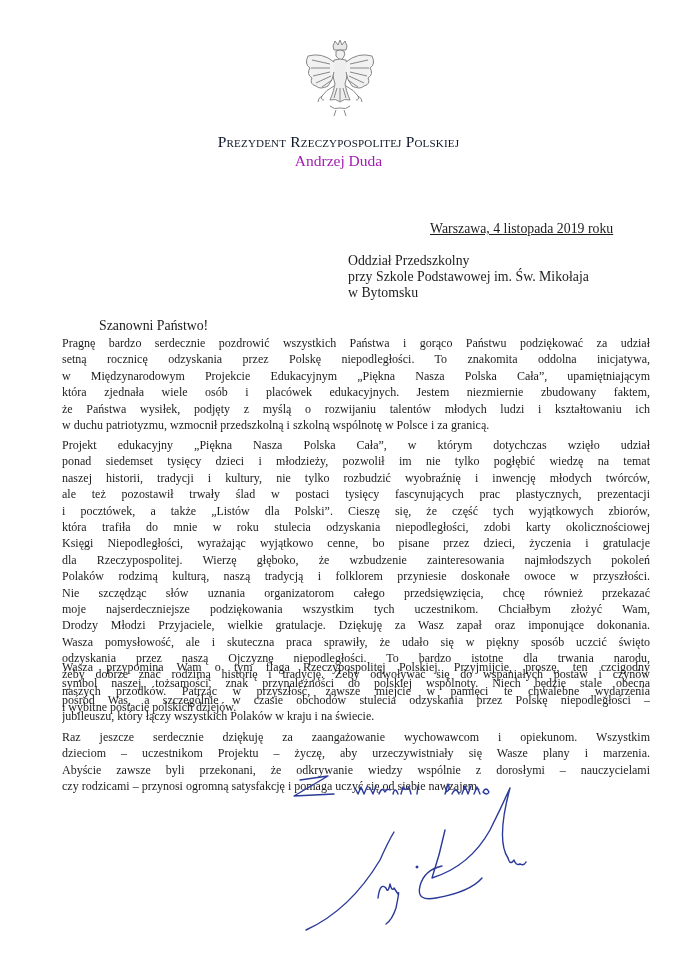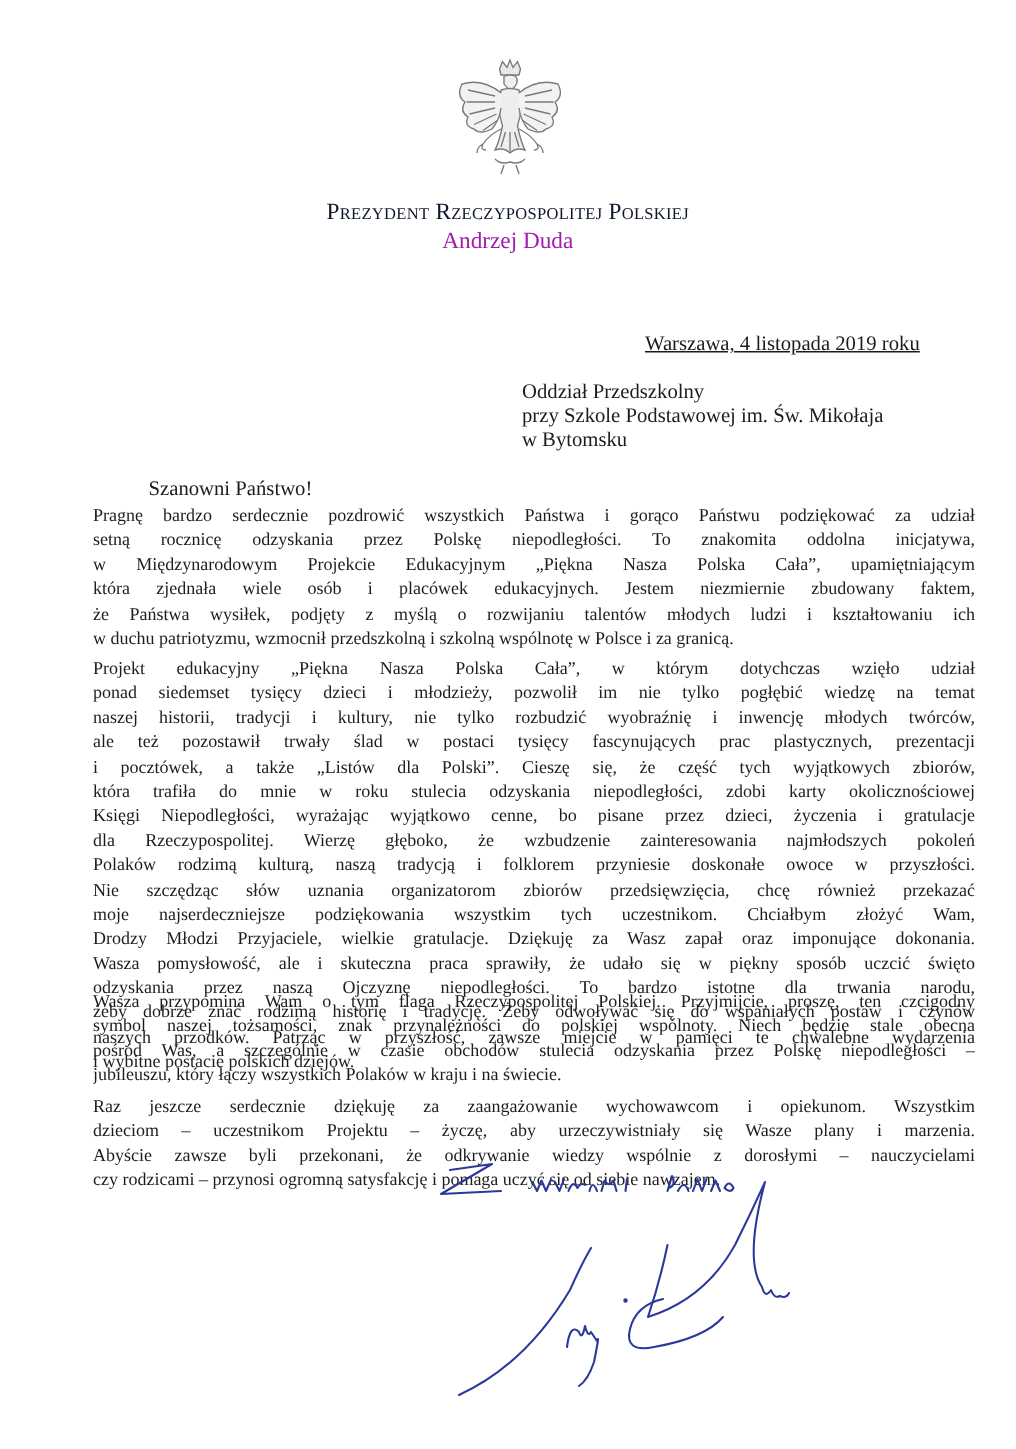--- a/index.html
+++ b/index.html
@@ -68,21 +68,21 @@
 <div class="body" style="top:437px">
   <span class="line j">Projekt edukacyjny „Piękna Nasza Polska Cała”, w którym dotychczas wzięło udział</span>
   <span class="line j">ponad siedemset tysięcy dzieci i młodzieży, pozwolił im nie tylko pogłębić wiedzę na temat</span>
   <span class="line j">naszej historii, tradycji i kultury, nie tylko rozbudzić wyobraźnię i inwencję młodych twórców,</span>
   <span class="line j">ale też pozostawił trwały ślad w postaci tysięcy fascynujących prac plastycznych, prezentacji</span>
   <span class="line j">i pocztówek, a także „Listów dla Polski”. Cieszę się, że część tych wyjątkowych zbiorów,</span>
   <span class="line j">która trafiła do mnie w roku stulecia odzyskania niepodległości, zdobi karty okolicznościowej</span>
   <span class="line j">Księgi Niepodległości, wyrażając wyjątkowo cenne, bo pisane przez dzieci, życzenia i gratulacje</span>
   <span class="line j">dla Rzeczypospolitej. Wierzę głęboko, że wzbudzenie zainteresowania najmłodszych pokoleń</span>
   <span class="line j">Polaków rodzimą kulturą, naszą tradycją i folklorem przyniesie doskonałe owoce w przyszłości.</span>
-  <span class="line j">Nie szczędząc słów uznania organizatorom zbiorów przedsięwzięcia, chcę również przekazać</span>
+  <span class="line j">Nie szczędząc słów uznania organizatorom całego przedsięwzięcia, chcę również przekazać</span>
   <span class="line j">moje najserdeczniejsze podziękowania wszystkim tych uczestnikom. Chciałbym złożyć Wam,</span>
   <span class="line j">Drodzy Młodzi Przyjaciele, wielkie gratulacje. Dziękuję za Wasz zapał oraz imponujące dokonania.</span>
   <span class="line j">Wasza pomysłowość, ale i skuteczna praca sprawiły, że udało się w piękny sposób uczcić święto</span>
   <span class="line j">odzyskania przez naszą Ojczyznę niepodległości. To bardzo istotne dla trwania narodu,</span>
   <span class="line j">żeby dobrze znać rodzimą historię i tradycję. Żeby odwoływać się do wspaniałych postaw i czynów</span>
   <span class="line j">naszych przodków. Patrząc w przyszłość, zawsze miejcie w pamięci te chwalebne wydarzenia</span>
   <span class="line last">i wybitne postacie polskich dziejów.</span>
 </div>
 
 <div class="body" style="top:722px" transform="">

